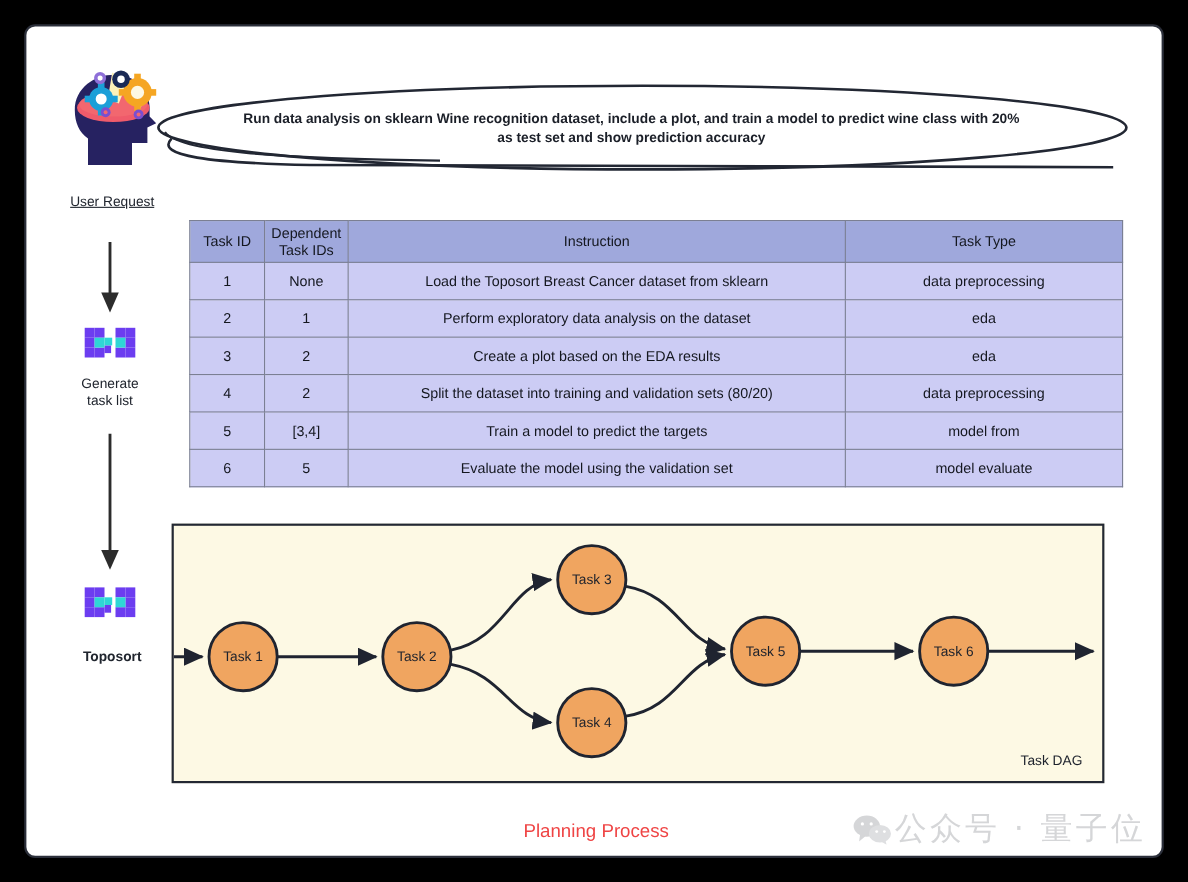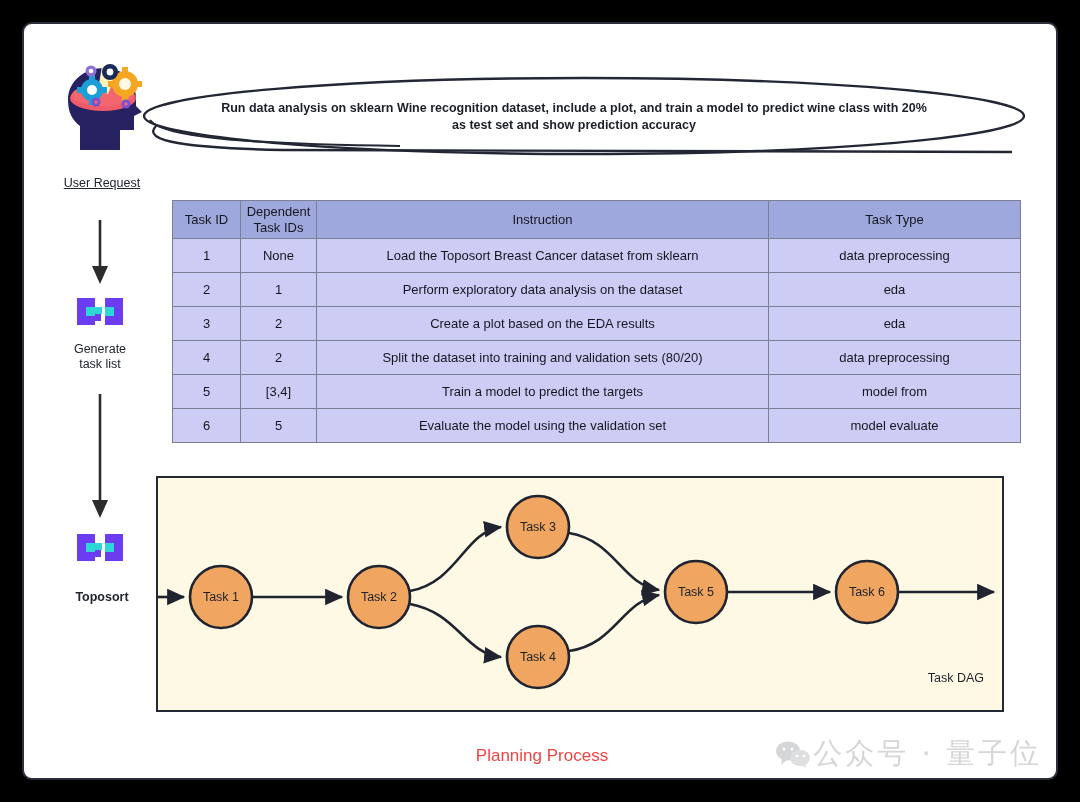--- a/index.html
+++ b/index.html
@@ -84,21 +84,21 @@
     width: 848px; height: 236px;
     background: #fdf9e4;
     border: 2.5px solid #232833;
   }
   #dag-svg { position: absolute; left: 0; top: 0; width: 848px; height: 236px; }
   .node-circle { fill: #f0a560; stroke: #1f2430; stroke-width: 2.6; }
   .node-label  { font-family: "Liberation Sans", sans-serif; font-size: 12.5px; fill: #1d222c; text-anchor: middle; }
   .edge { fill: none; stroke: #1f2430; stroke-width: 2.6; }
   #dag-caption {
     position: absolute;
-    right: 18px; bottom: 25px;
+    right: 18px; bottom: 12px;
     font-size: 12.5px;
     color: #1d222c;
   }
 
   
   #planning-caption {
     position: absolute;
     left: 0; top: 722px;
     width: 1036px;
     text-align: center;

